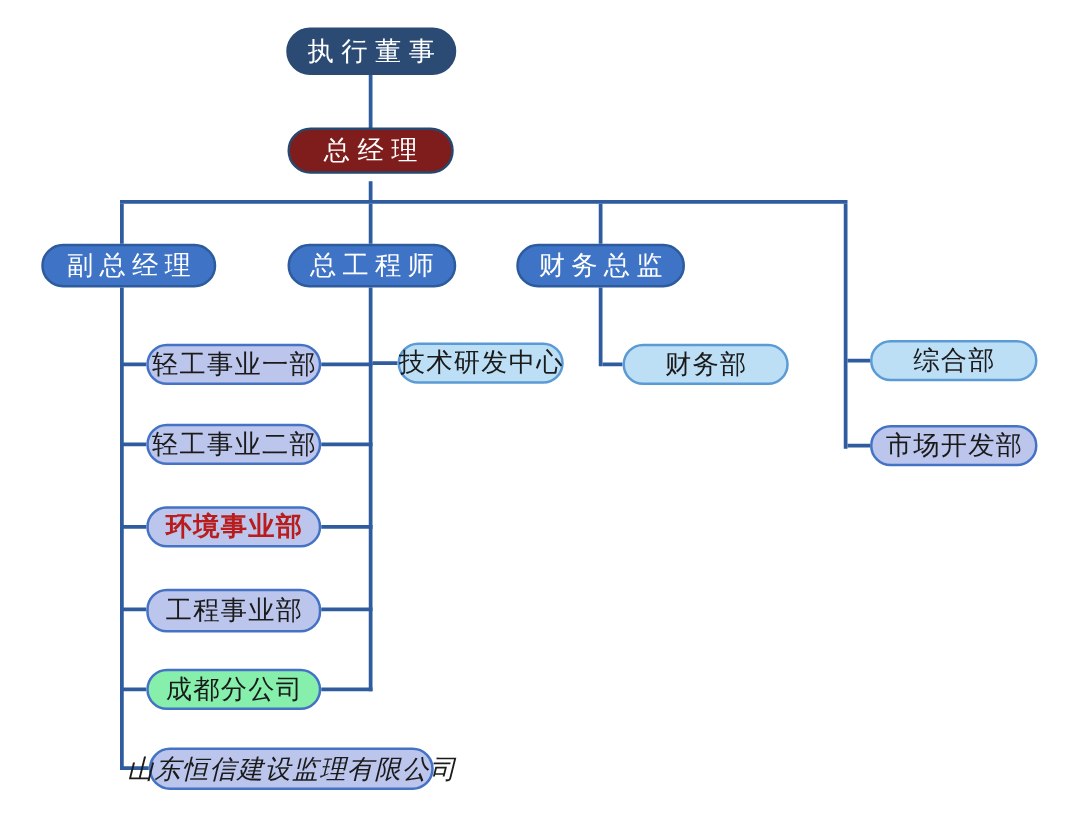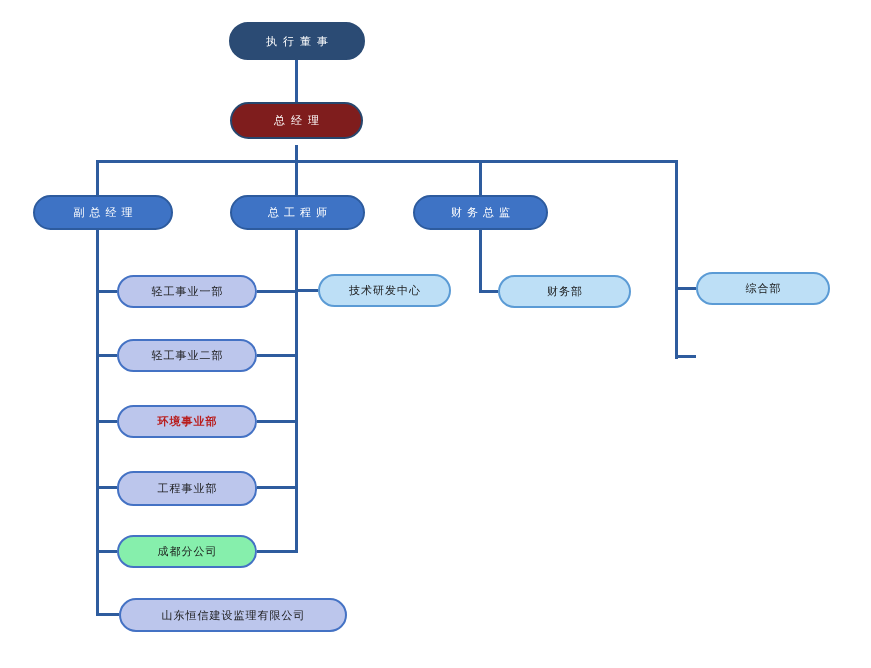--- a/index.html
+++ b/index.html
@@ -16,21 +16,21 @@
     overflow: hidden;
   }
   .node {
     position: absolute;
     display: flex;
     align-items: center;
     justify-content: center;
     box-sizing: border-box;
     border-style: solid;
     border-width: 2px;
-    font-size: 11px;
+    font-size: 21px;
     line-height: 1;
     white-space: nowrap;
     text-align: center;
   }
   .connector {
     position: absolute;
   }
 </style>
 </head>
 <body>
@@ -64,17 +64,18 @@
     <div class="node" style="left: 229px; top: 22px; width: 136px; height: 38px; border-radius: 19px; background: rgb(43, 75, 116); border-color: rgb(43, 75, 116); color: rgb(255, 255, 255); letter-spacing: 6px; text-indent: 6px;">执行董事</div>
     <div class="node" style="left: 230px; top: 102px; width: 133px; height: 37px; border-radius: 18.5px; background: #7f1d1d; border-color: rgb(39, 71, 110); color: rgb(255, 255, 255); letter-spacing: 6px; text-indent: 6px;">总经理</div>
     <div class="node" style="left: 33px; top: 195px; width: 140px; height: 35px; border-radius: 17.5px; background: rgb(62, 115, 197); border-color: rgb(45, 91, 158); color: rgb(255, 255, 255); letter-spacing: 5px; text-indent: 5px; font-family: Liberation Serif, serif;">副总经理</div>
     <div class="node" style="left: 230px; top: 195px; width: 135px; height: 35px; border-radius: 17.5px; background: rgb(62, 115, 197); border-color: rgb(45, 91, 158); color: rgb(255, 255, 255); letter-spacing: 5px; text-indent: 5px;">总工程师</div>
     <div class="node" style="left: 413px; top: 195px; width: 135px; height: 35px; border-radius: 17.5px; background: rgb(62, 115, 197); border-color: rgb(45, 91, 158); color: rgb(255, 255, 255); letter-spacing: 5px; text-indent: 5px;">财务总监</div>
     <div class="node" style="left: 117px; top: 275px; width: 140px; height: 33px; border-radius: 16.5px; background: rgb(188, 198, 236); border-color: rgb(68, 114, 196); color: rgb(26, 26, 26); letter-spacing: 1px; text-indent: 1px;">轻工事业一部</div>
     <div class="node" style="left: 318px; top: 274px; width: 133px; height: 33px; border-radius: 16.5px; background: rgb(189, 223, 246); border-color: rgb(91, 155, 213); color: rgb(26, 26, 26); letter-spacing: 1px; text-indent: 1px;">技术研发中心</div>
     <div class="node" style="left: 498px; top: 275px; width: 133px; height: 33px; border-radius: 16.5px; background: rgb(189, 223, 246); border-color: rgb(91, 155, 213); color: rgb(26, 26, 26); letter-spacing: 1px; text-indent: 1px; text-align: right;">财务部</div>
     <div class="node" style="left: 696px; top: 272px; width: 134px; height: 33px; border-radius: 16.5px; background: rgb(189, 223, 246); border-color: rgb(91, 155, 213); color: rgb(26, 26, 26); letter-spacing: 1px; text-indent: 1px;">综合部</div>
     <div class="node" style="left: 117px; top: 339px; width: 140px; height: 33px; border-radius: 16.5px; background: rgb(188, 198, 236); border-color: rgb(68, 114, 196); color: rgb(26, 26, 26); letter-spacing: 1px; text-indent: 1px;">轻工事业二部</div>
+    <div class="node" style="left: 696px; top: 340px; width: 134px; height: 33px; border-radius: 16.5px; background: rgb(188, 198, 236); border-color: rgb(68, 114, 196); color: rgb(26, 26, 26); letter-spacing: 1px; text-indent: 1px;">市场开发部</div>
     <div class="node" style="left: 117px; top: 405px; width: 140px; height: 33px; border-radius: 16.5px; background: rgb(188, 198, 236); border-color: rgb(68, 114, 196); color: #b91c1c; letter-spacing: 1px; text-indent: 1px; font-weight: bold;">环境事业部</div>
     <div class="node" style="left: 117px; top: 471px; width: 140px; height: 35px; border-radius: 16.5px; background: rgb(188, 198, 236); border-color: rgb(68, 114, 196); color: rgb(26, 26, 26); letter-spacing: 1px; text-indent: 1px;">工程事业部</div>
     <div class="node" style="left: 117px; top: 535px; width: 140px; height: 33px; border-radius: 16.5px; background: #86efac; border-color: rgb(68, 114, 196); color: rgb(26, 26, 26); letter-spacing: 1px; text-indent: 1px;">成都分公司</div>
-    <div class="node" style="left: 119px; top: 598px; width: 228px; height: 34px; border-radius: 17px; background: rgb(188, 198, 236); border-color: rgb(68, 114, 196); color: rgb(26, 26, 26); letter-spacing: 1px; text-indent: 1px;">山东恒信建设监理有限公司</div>
+    <div class="node" style="left: 119px; top: 598px; width: 228px; height: 34px; border-radius: 17px; background: rgb(188, 198, 236); border-color: rgb(68, 114, 196); color: rgb(26, 26, 26); letter-spacing: 1px; text-indent: 1px; font-style: italic;">山东恒信建设监理有限公司</div>
   </div>
 
 </body></html>

